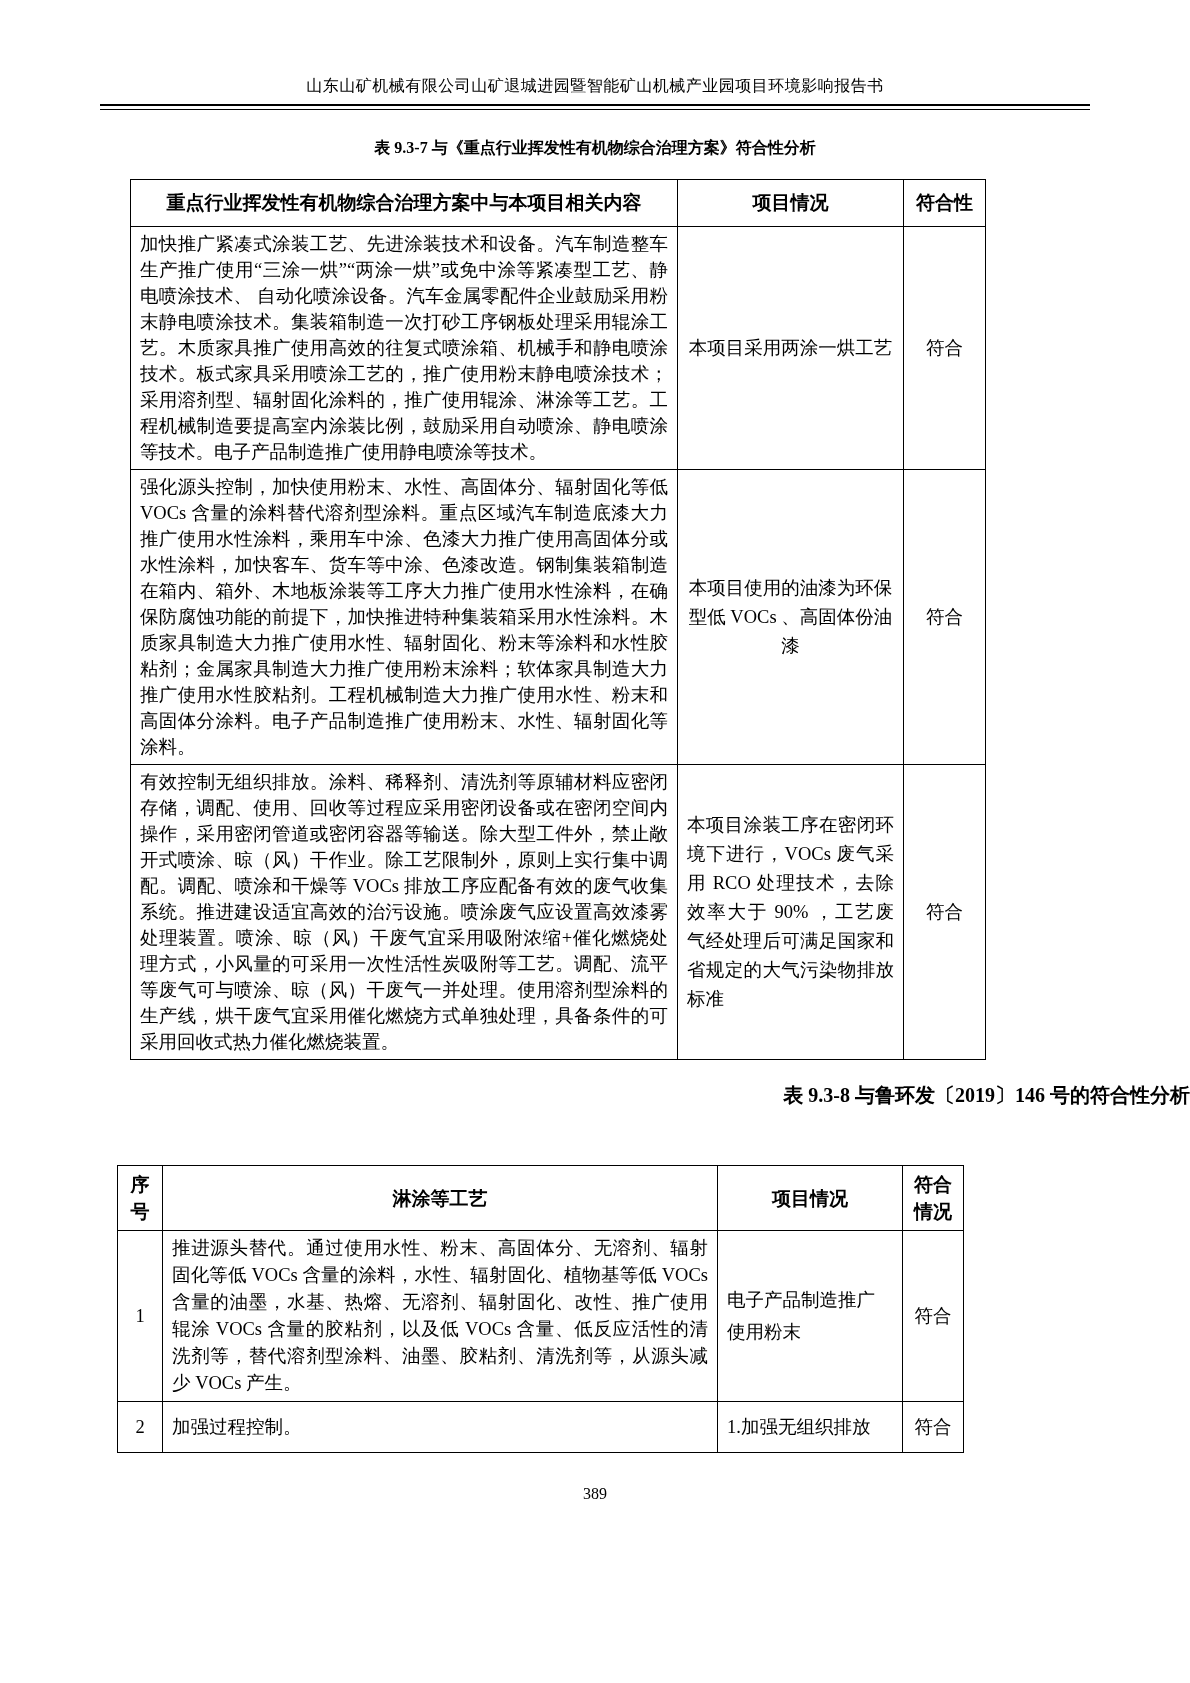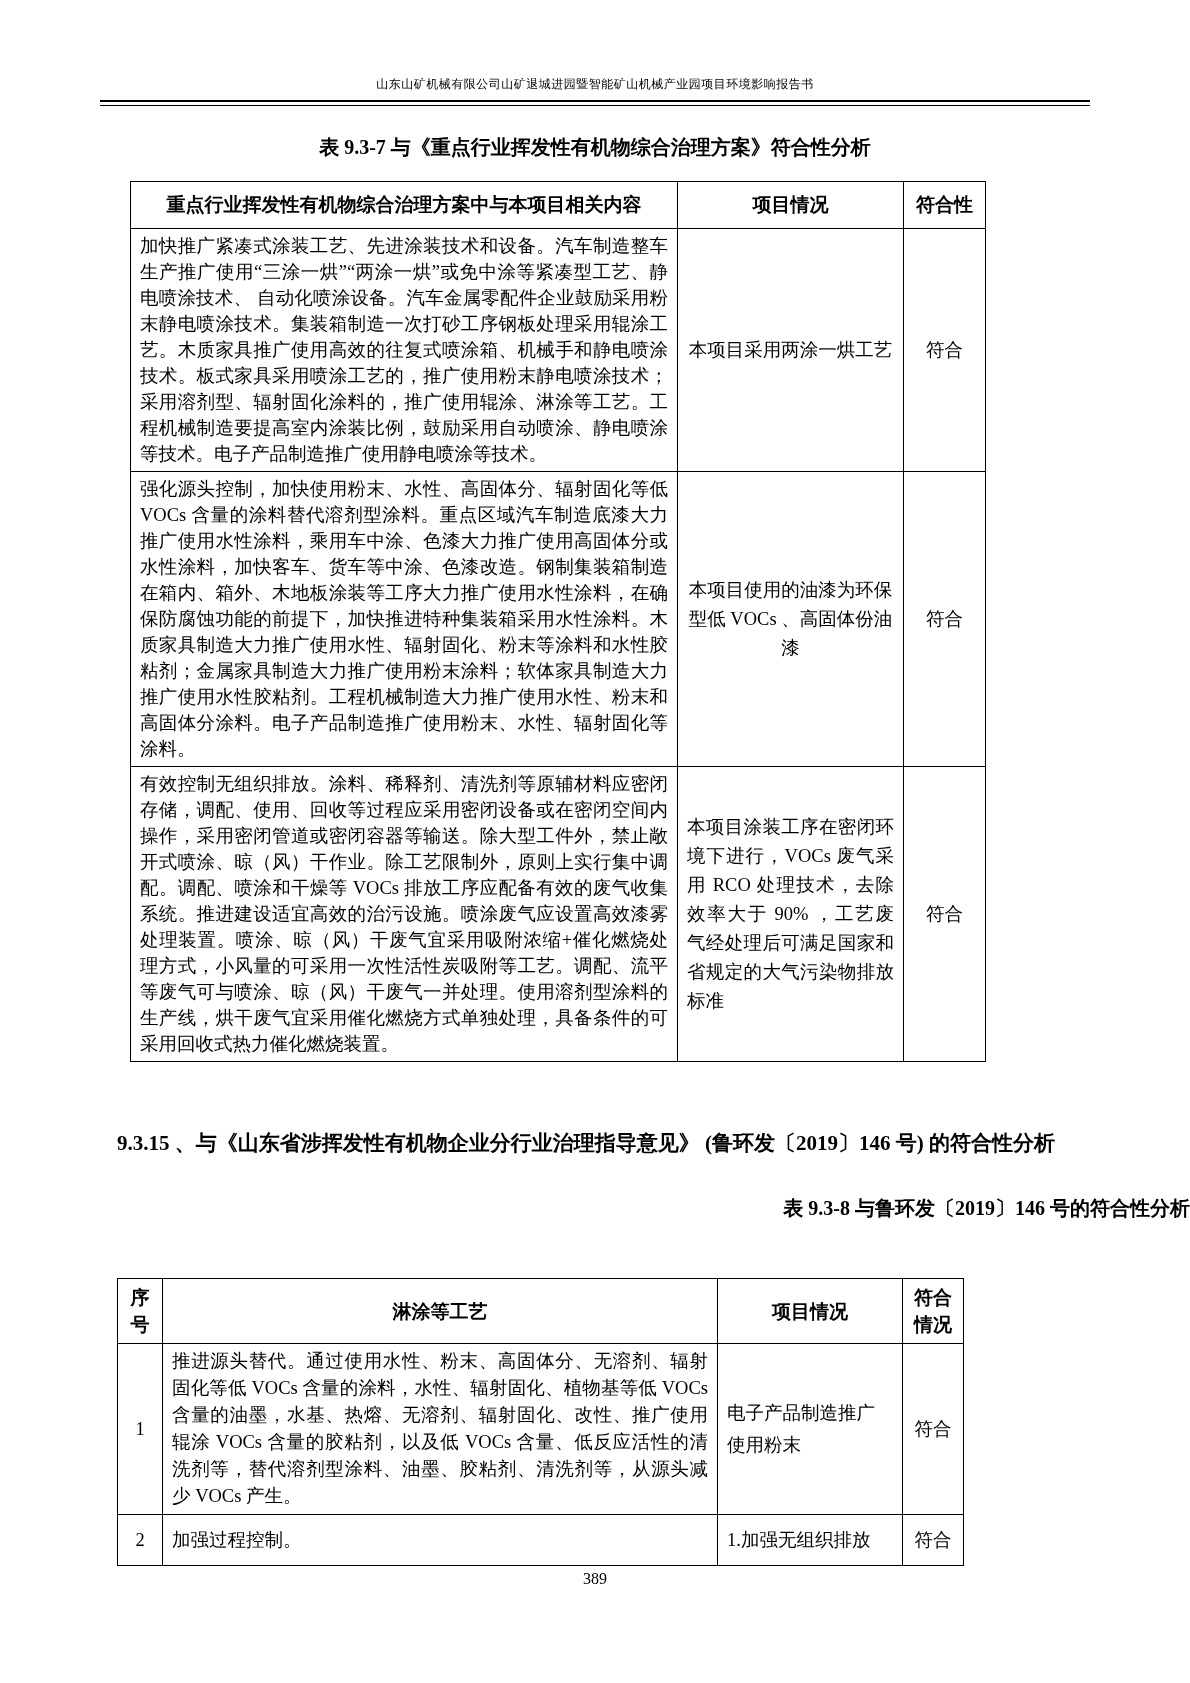--- a/index.html
+++ b/index.html
@@ -12,35 +12,35 @@
   .page {
     position: relative;
     width: 1190px;
     height: 1683px;
     background: #ffffff;
     overflow: hidden;
   }
   .doc-header {
     margin: 76px 0 0 0;
     text-align: center;
-    font-size: 12px;
+    font-size: 16px;
     letter-spacing: 0.5px;
   }
   .header-rule {
     width: 990px;
     margin: 7px auto 0 auto;
     height: 3px;
     border-top: 2px solid #000;
     border-bottom: 1px solid #000;
   }
   .t1-title {
     margin-top: 28px;
     text-align: center;
     font-weight: bold;
-    font-size: 20px;
+    font-size: 16px;
   }
   table {
     border-collapse: collapse;
     table-layout: fixed;
   }
   th, td {
     border: 1px solid #000;
     vertical-align: middle;
     word-break: break-all;
   }
@@ -88,21 +88,21 @@
   .t2 .col-no   { width: 45px; }
   .t2 .col-req  { width: 555px; }
   .t2 .col-proj { width: 185px; }
   .t2 .col-conf { width: 61px; }
   .t2 th { height: 56px; line-height: 27px; }
   .t2 td { line-height: 27px; }
   td.no { text-align: center; }
   td.proj-left { text-align: left; line-height: 32px; }
   .t2 tr.short-row td { height: 42px; }
   .page-number {
-    margin-top: 4px;
+    margin-top: 32px;
     text-align: center;
     font-size: 16px;
   }
 </style>
 </head>
 <body>
 
 <div class="page">
 
   <div class="doc-header">山东山矿机械有限公司山矿退城进园暨智能矿山机械产业园项目环境影响报告书</div>
@@ -135,21 +135,20 @@
         <td class="conf">符合</td>
       </tr>
       <tr>
         <td class="req">有效控制无组织排放。涂料、稀释剂、清洗剂等原辅材料应密闭存储，调配、使用、回收等过程应采用密闭设备或在密闭空间内操作，采用密闭管道或密闭容器等输送。除大型工件外，禁止敞开式喷涂、晾（风）干作业。除工艺限制外，原则上实行集中调配。调配、喷涂和干燥等 VOCs 排放工序应配备有效的废气收集系统。推进建设适宜高效的治污设施。喷涂废气应设置高效漆雾处理装置。喷涂、晾（风）干废气宜采用吸附浓缩+催化燃烧处理方式，小风量的可采用一次性活性炭吸附等工艺。调配、流平等废气可与喷涂、晾（风）干废气一并处理。使用溶剂型涂料的生产线，烘干废气宜采用催化燃烧方式单独处理，具备条件的可采用回收式热力催化燃烧装置。</td>
         <td class="proj-justify">本项目涂装工序在密闭环境下进行，VOCs 废气采用 RCO 处理技术，去除效率大于 90% ，工艺废气经处理后可满足国家和省规定的大气污染物排放标准</td>
         <td class="conf">符合</td>
       </tr>
     </tbody>
   </table>
 
-  <div class="section-heading">9.3.15 、与《山东省涉挥发性有机物企业分行业治理指导意见》 (鲁环发〔2019〕146 号) 的符合性分析</div>
 
   <div class="t2-title">表 9.3-8 与鲁环发〔2019〕146 号的符合性分析</div>
 
   <table class="t2">
     <colgroup>
       <col class="col-no">
         <col class="col-req">
         <col class="col-proj">
         <col class="col-conf">
     </colgroup>

